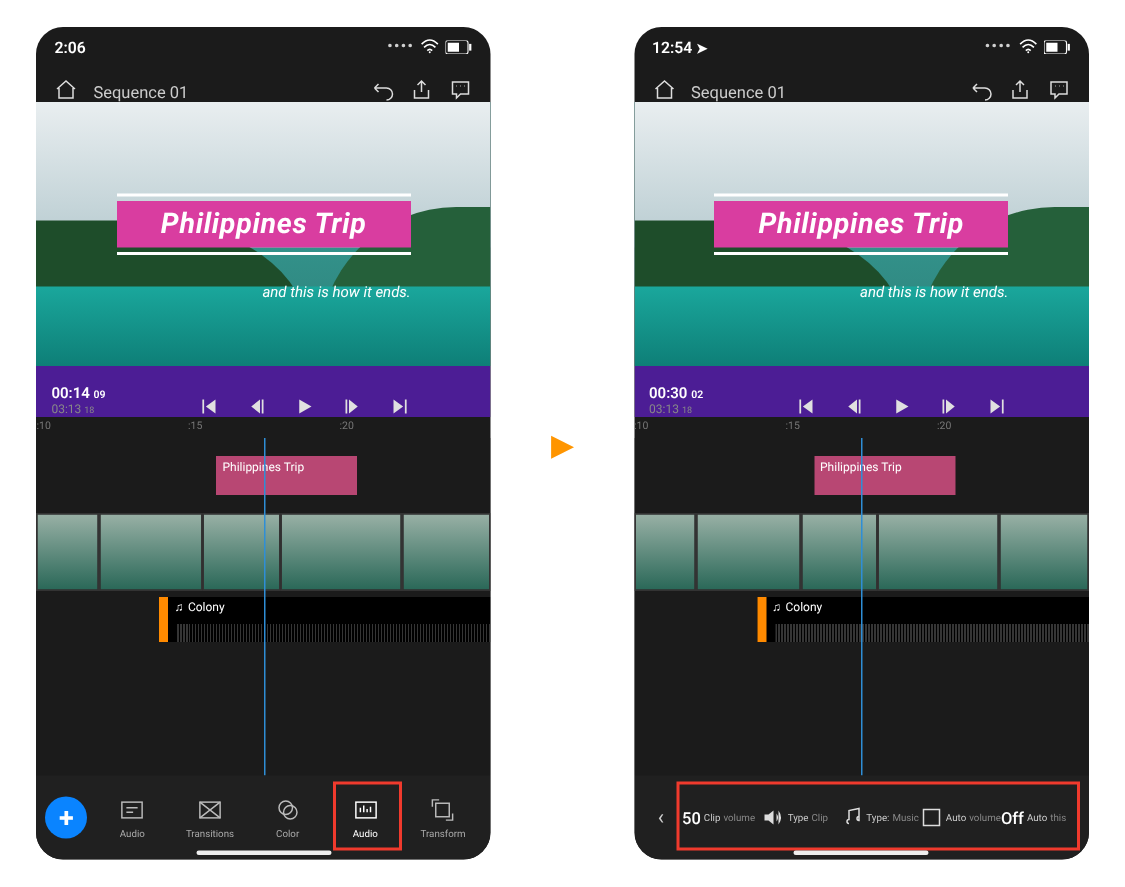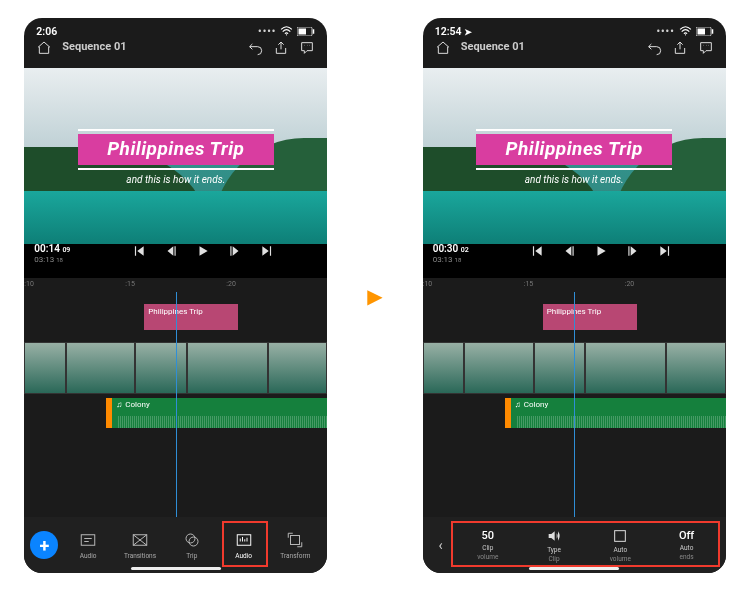--- a/index.html
+++ b/index.html
@@ -2,66 +2,66 @@
 <html><head>
 <meta charset="utf-8">
 <style>
   * { margin: 0; padding: 0; box-sizing: border-box; }
   body { background: #fff; font-family: -apple-system, "Segoe UI", Roboto, Helvetica, Arial, sans-serif; width: 750px; height: 591px; display: flex; align-items: center; justify-content: center; gap: 40px; }
   .phone { width: 303px; height: 555px; background: #1b1b1b; border-radius: 18px; overflow: hidden; position: relative; color: #fff; display: flex; flex-direction: column; }
   .status { height: 22px; display: flex; justify-content: space-between; align-items: center; padding: 4px 12px 0 12px; font-size: 10.5px; font-weight: 600; }
   .status .right { display: flex; gap: 4px; align-items: center; }
   .dots { font-size: 10px; letter-spacing: 1px; opacity: .8; }
   .wifi, .batt { display: inline-block; }
-  .appbar { height: 28px; display: flex; align-items: flex-start; padding: 0 12px; gap: 10px; font-size: 11px; color: #ccc; font-weight: bold; }
+  .appbar { height: 28px; display: flex; align-items: flex-end; padding: 0 12px; gap: 10px; font-size: 11px; color: #ccc; }
   .appbar .spacer { flex: 1; }
   .ic { width: 16px; height: 16px; fill: none; stroke: #ddd; stroke-width: 1.5; }
 
   .preview { position: relative; width: 100%; height: 176px; background: linear-gradient(#3aa8a0, #2d7f78); overflow: hidden; }
   .sky { position: absolute; left:0; right:0; top:0; height:55%; background: linear-gradient(#e9eef0, #b7cbd0); }
   .land { position: absolute; bottom:0; left:0; width:60%; height:55%; background:#1e4d2a; border-top-right-radius:60% 80%; }
   .land2 { position: absolute; bottom:0; right:0; width:38%; height:60%; background:#25603a; border-top-left-radius:80% 90%; }
   .sea { position: absolute; bottom:0; left:0; right:0; height:30%; background: linear-gradient(#1aa79c, #0e7f77); }
   .title-block { position: absolute; left: 50%; top: 58px; transform: translateX(-50%); text-align: center; }
   .title-block .hr { height: 2px; width: 196px; background: #fff; margin: 3px auto; }
   .title-block .main { background: #d93da0; color: #fff; font-style: italic; font-weight: 700; font-size: 19px; padding: 3px 10px 5px 10px; letter-spacing: .5px; }
-  .title-block .sub { color: #fff; font-style: italic; font-size: 10px; margin-top: 4px; }
-
-  .transport { height: 34px; background: #000000; display: flex; align-items: flex-start; padding: 0 10px; gap: 18px; }
+  .title-block .sub { color: #fff; font-style: italic; font-size: 10px; margin-top: 20px; text-align: right; }
+
+  .transport { height: 34px; background: #4c1d95; display: flex; align-items: flex-end; padding: 0 10px; gap: 18px; }
   .time-stack { font-size: 8px; line-height: 9px; }
   .time-stack .cur { font-size: 10px; font-weight: 600; }
   .time-stack .cur .frm { font-size: 7px; }
   .transport .controls { flex: 1; display: flex; justify-content: center; gap: 18px; }
   .transport .controls svg { width: 14px; height: 14px; fill: #e0e0e0; }
 
   .ruler { height: 14px; display: flex; font-size: 7px; color: #777; padding-top: 2px; position: relative; }
   .ruler span { flex:1; }
 
   .timeline { flex: 1; background: #1b1b1b; position: relative; overflow: hidden; }
   .playhead { position: absolute; left: 50%; top: -14px; bottom: 0; width: 1px; background: #2f8ed6; z-index: 5; }
   .playhead::before { content:""; position:absolute; top:-2px; left:-3.5px; width:8px; height:8px; background:#2f8ed6; transform:rotate(45deg); }
 
   .track-title { position: absolute; left: 120px; top: 12px; width: 94px; height: 26px; background: #b84773; font-size: 8px; padding: 3px 4px; color: #fff; }
   .track-video { position: absolute; left: 0; right: 0; top: 50px; height: 52px; background: #2a2a2a; display: flex; }
   .thumb { height: 100%; background: linear-gradient(#98b0a5, #2a6858); border:.5px solid #333; }
   .thumb.w1 { width: 42px;} .thumb.w2 { width: 70px;} .thumb.w3 { width: 52px;} .thumb.w4 { width: 82px;} .thumb.w5 { width: 60px;}
-  .track-audio { position: absolute; left: 82px; right: 0; top: 106px; height: 30px; background: #15803d; border-left: 6px solid #ff8a00; font-size: 8px; color: #fff; padding: 2px 4px; }
+  .track-audio { position: absolute; left: 82px; right: 0; top: 106px; height: 30px; background: #000000; border-left: 6px solid #ff8a00; font-size: 8px; color: #fff; padding: 2px 4px; }
   .track-audio .wave { position:absolute; left:6px; right:0; bottom:0; height:12px; background: repeating-linear-gradient(90deg, rgba(255,255,255,.35) 0 1px, transparent 1px 2px); opacity:.6;}
   .track-audio .note { margin-right:3px; }
 
   .bottombar { height: 56px; background: #202020; display: flex; align-items: center; padding: 0 6px; position: relative; }
   .add-btn { width: 28px; height: 28px; border-radius: 50%; background: #0a84ff; display:flex; align-items:center; justify-content:center; font-size:18px; font-weight:700; margin-right:4px;}
   .tool { flex: 1; display:flex; flex-direction:column; align-items:center; gap:3px; font-size:6.5px; color:#aaa; }
   .tool svg { width:18px; height:18px; stroke:#bbb; fill:none; stroke-width:1.3; }
   .tool.active { color:#fff; }
   .tool.active svg { stroke:#fff; }
   .highlight-box { position:absolute; border:2px solid #f03a2d; pointer-events:none; }
 
   .back-chevron { width: 24px; display:flex; align-items:center; justify-content:center; color:#ccc; font-size:14px; margin-right:2px;}
-  .audio-tool { flex:1; display:flex; flex-direction:column; align-items:center; gap:2px; font-size:6.5px; color:#ccc; }
+  .audio-tool { flex:1; display:flex; flex-direction:row; align-items:center; gap:2px; font-size:6.5px; color:#ccc; }
   .audio-tool .val { font-size:11px; font-weight:500; color:#fff; }
   .audio-tool svg { width:16px; height:16px; fill:#ddd; }
   .audio-tool .lbl2 { font-size:6.5px; color:#888; margin-top:-1px;text-align:right;}
 
   .home-ind { position:absolute; bottom:3px; left:50%; transform:translateX(-50%); width:90px; height:3px; background:#eee; border-radius:3px;}
 
   .arrow-mid { font-size: 20px; color: #ff9500; }
 </style>
 </head>
 <body>
@@ -172,21 +172,21 @@
           <rect x="3" y="5" width="18" height="14"></rect>
           <path d="M3 5 L21 19 M21 5 L3 19"></path>
         </svg>
       <span>Transitions</span>
     </div>
     <div class="tool">
       <svg viewBox="0 0 24 24">
           <circle cx="10" cy="10" r="6"></circle>
           <circle cx="14" cy="14" r="6"></circle>
         </svg>
-      <span>Trip</span>
+      <span>Color</span>
     </div>
     <div class="tool active">
       <svg viewBox="0 0 24 24">
           <rect x="3" y="5" width="18" height="14"></rect>
           <path d="M7 14 V10 M10 14 V8 M13 14 V11 M16 14 V9"></path>
         </svg>
       <span>Audio</span>
     </div>
     <div class="tool">
       <svg viewBox="0 0 24 24">
@@ -303,26 +303,33 @@
     </div>
     <div class="audio-tool">
       <svg viewBox="0 0 24 24">
           <path d="M4 9 H8 L13 5 V19 L8 15 H4 Z M16 8 Q19 12 16 16 M18 5 Q23 12 18 19" fill="#ddd"></path>
         </svg>
       <div>Type</div>
       <div class="lbl2">Clip</div>
     </div>
     <div class="audio-tool">
       <svg viewBox="0 0 24 24">
+          <path d="M9 18 A2 2 0 1 1 9 14 V5 L19 3 V15 A2 2 0 1 1 19 11" stroke="#ddd" stroke-width="1.5" fill="none"></path>
+        </svg>
+      <div>Type:</div>
+      <div class="lbl2">Music</div>
+    </div>
+    <div class="audio-tool">
+      <svg viewBox="0 0 24 24">
           <rect x="4" y="4" width="16" height="16" stroke="#ddd" fill="none" stroke-width="1.5"></rect>
         </svg>
       <div>Auto</div>
       <div class="lbl2">volume</div>
     </div>
     <div class="audio-tool">
       <div class="val">Off</div>
       <div>Auto</div>
-      <div class="lbl2">ends</div>
+      <div class="lbl2">this</div>
     </div>
     <div class="highlight-box" style="left:28px; right:6px; bottom:6px; height:46px;"></div>
   </div>
   <div class="home-ind"></div>
 </div>
 
 </body></html>

